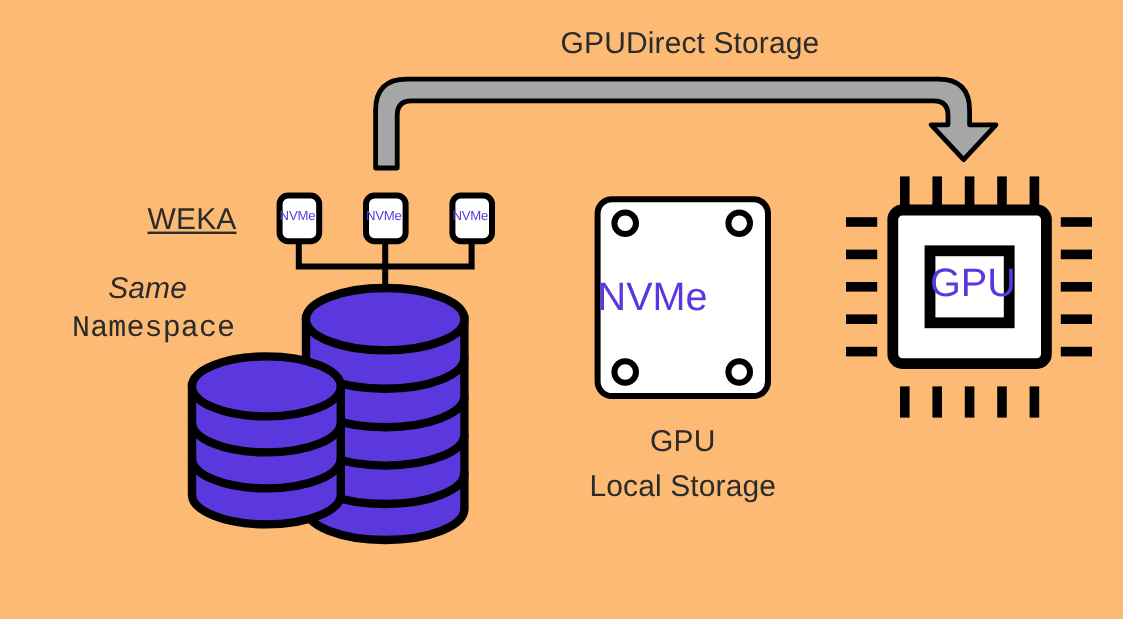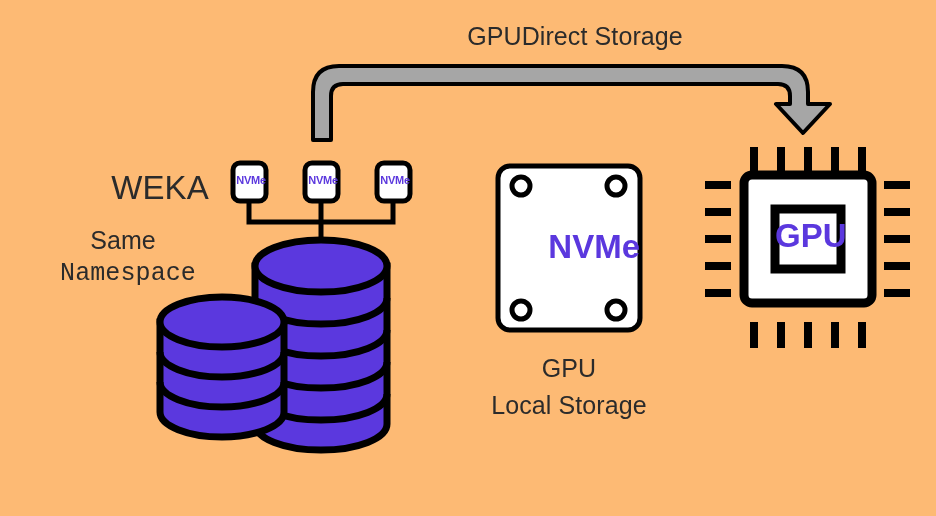--- a/index.html
+++ b/index.html
@@ -37,24 +37,24 @@
     font-size: 25px;
     text-align: center;
   }
   .lbl-mid {
     font-size: 25px;
     text-align: center;
   }
   .chip-text {
     position: absolute;
     font-family: "Liberation Sans", "DejaVu Sans", sans-serif;
-    font-weight: bold;
+    font-weight: normal;
     color: #5B38DE;
     white-space: pre;
-    text-align: right;
+    text-align: left;
   }
   .nvme-small {
     font-size: 11px;
     letter-spacing: -0.2px;
   }
   .nvme-card-text {
     font-size: 33px;
   }
   .gpu-text {
     font-size: 33px;
@@ -163,23 +163,23 @@
         <rect x="884" y="289" width="26" height="8"></rect>
       </g>
 
       <rect x="744" y="175" width="128" height="128" rx="8" ry="8" fill="#ffffff" stroke="#000000" stroke-width="9"></rect>
       <rect x="775" y="209" width="66" height="60" fill="#ffffff" stroke="#000000" stroke-width="9"></rect>
     </g>
   </svg>
 
   <div class="lbl lbl-title" style="left: 380px; top: 20px; width: 390px;">GPUDirect Storage</div>
 
-  <div class="lbl" style="left: 100px; top: 167px; width: 120px; font-size: 33px; text-align: center;">WEKA</div>
+  <div class="lbl" style="left: 100px; top: 167px; width: 120px; font-size: 25px; text-align: center; text-decoration: underline;">WEKA</div>
 
-  <div class="lbl" style="left: 48px; top: 224px; width: 150px; font-size: 25px; text-align: center;">Same</div>
+  <div class="lbl" style="left: 48px; top: 224px; width: 150px; font-size: 25px; text-align: center; font-style: italic;">Same</div>
   <div class="lbl" style="left: 23px; top: 258px; width: 210px; font-size: 25px; text-align: center; font-family: Liberation Mono, monospace;">Namespace</div>
 
 
   <div class="chip-text nvme-small" style="left: 233px; top: 174px; width: 33px;">NVMe</div>
   <div class="chip-text nvme-small" style="left: 305px; top: 174px; width: 33px;">NVMe</div>
   <div class="chip-text nvme-small" style="left: 377px; top: 174px; width: 33px;">NVMe</div>
 
   <div class="chip-text nvme-card-text" style="left: 498px; top: 228px; width: 142px;">NVMe</div>
 
   <div class="lbl lbl-mid" style="left: 494px; top: 352px; width: 150px;">GPU</div>

